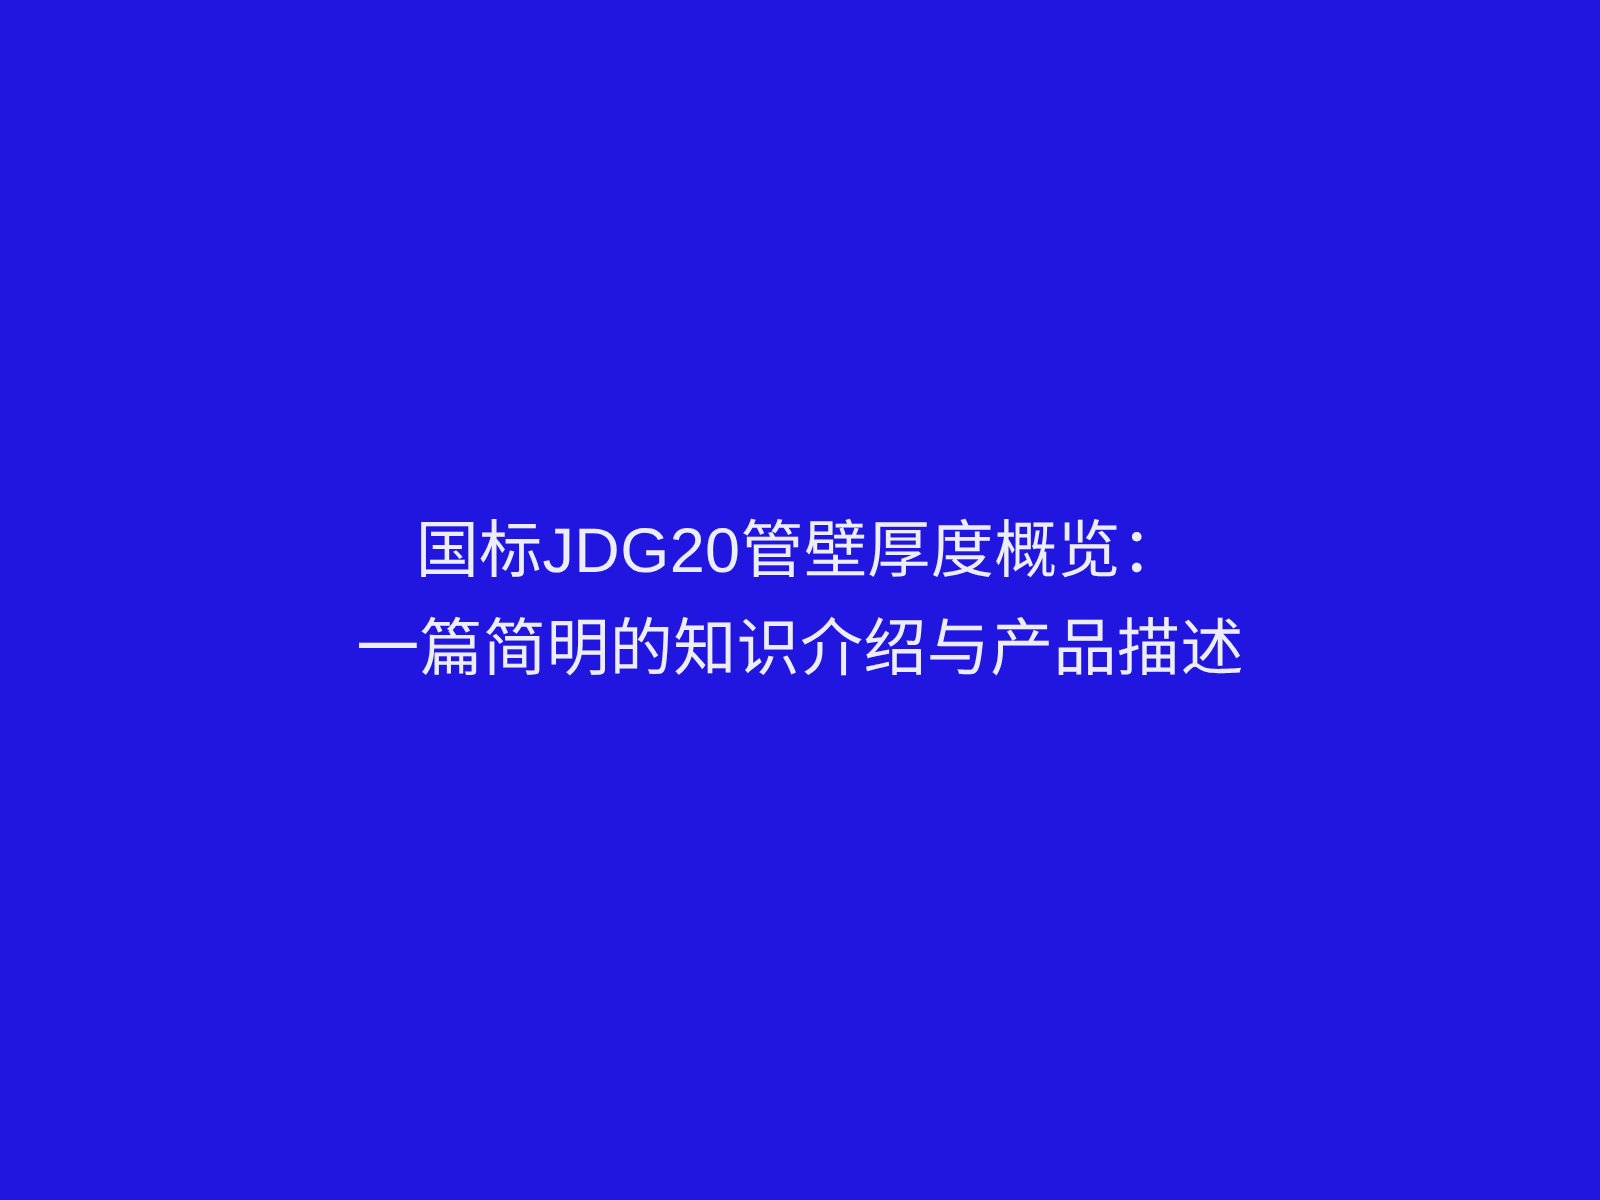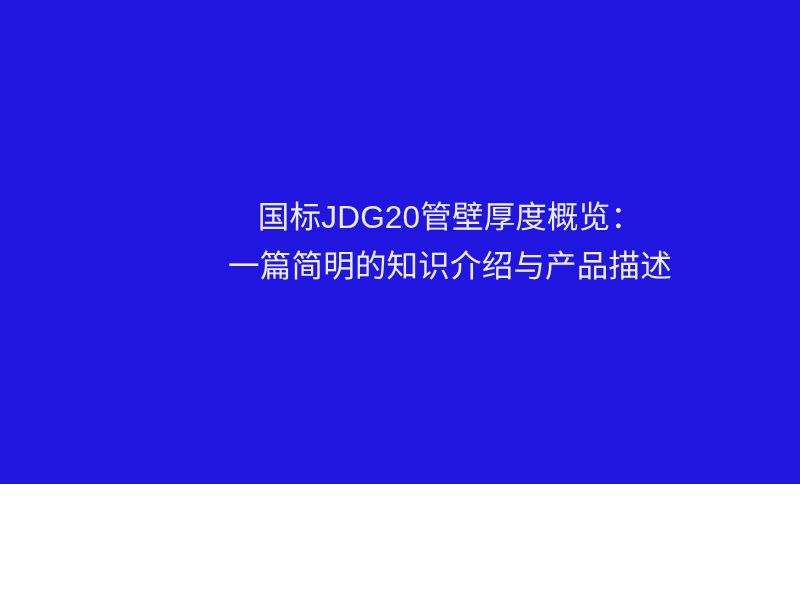--- a/index.html
+++ b/index.html
@@ -13,25 +13,25 @@
     height: 600px;
     overflow: hidden;
     font-family: "Liberation Sans", "DejaVu Sans", sans-serif;
   }
 
   
   .banner {
     position: relative;
     box-sizing: border-box;
     width: 800px;
-    height: 484px;
+    height: 600px;
     background-color: #2016e0;
     display: flex;
     align-items: center;
-    justify-content: flex-end;
+    justify-content: center;
   }
 
   
   .title-block {
     box-sizing: border-box;
     width: 700px;
     padding: 0 10px;
     text-align: center;
   }
 

